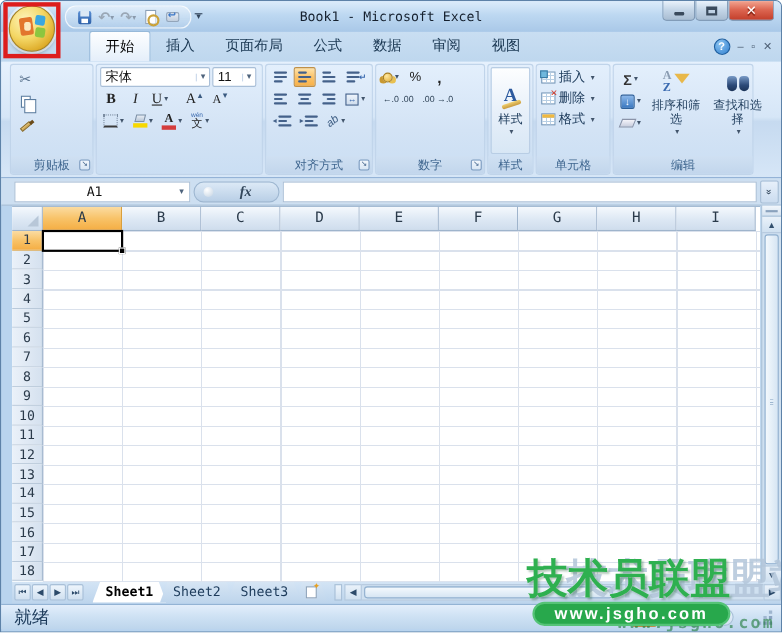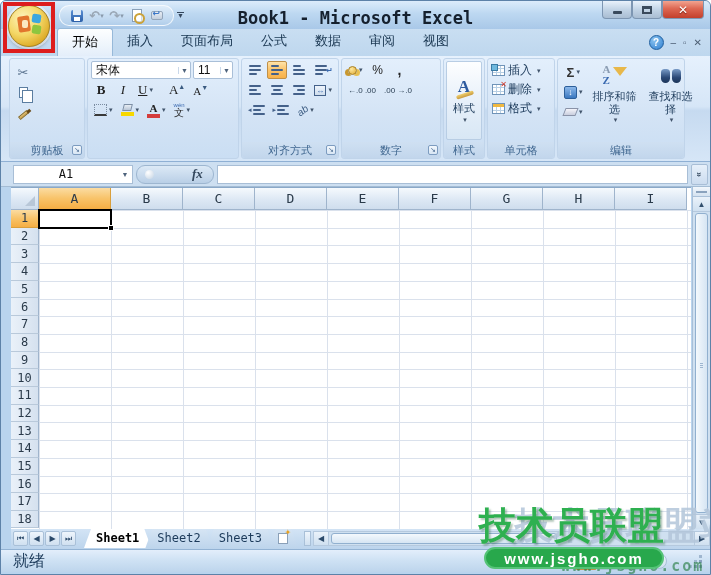--- a/index.html
+++ b/index.html
@@ -7,21 +7,21 @@
   body { font-family:"Liberation Sans","DejaVu Sans",sans-serif; }
   #win{ position:relative; width:711px; height:575px; background:#b9d4ee;
         border:1px solid #5d82a8; border-radius:6px 6px 0 0; overflow:hidden;
         font-size:12px; color:#1c3a5a;}
   .mono{ font-family:"DejaVu Sans Mono","Liberation Mono",monospace; }
 
   
   .titlebar{ position:absolute; left:0; top:0; right:0; height:28px;
     background:linear-gradient(#dcecfb,#bdd8f1 45%,#a9c8e8); }
   .title{ position:absolute; left:0; right:0; top:7px; text-align:center;
-    font-size:17px; color:#15202e;font-weight:bold; }
+    font-size:12px; color:#15202e; }
   .winbtns{ position:absolute; right:6px; top:0; display:flex; }
   .wbtn{ width:30px; height:18px; border:1px solid #7d96b2; border-top:none;
     border-radius:0 0 4px 4px; background:linear-gradient(#e9f2fb,#c2d4e6 50%,#a9bdd2);
     display:flex; align-items:center; justify-content:center; }
   .wbtn.close{ width:42px; background:linear-gradient(#f2a490,#dd6752 45%,#c33f2b); }
   .ic-min{ width:9px; height:3px; background:#3a4a5c; border-radius:1px; margin-top:6px;}
   .ic-max{ width:10px; height:8px; border:2px solid #3a4a5c; border-top-width:3px;}
   .ic-x{ color:#fff; font-weight:bold; font-size:12px; text-shadow:0 1px 1px #7a1a0a;}
 
   
@@ -192,25 +192,25 @@
   .ic-az .fun{ left:10px; top:2px; width:0; height:0; border-left:7px solid transparent; border-right:7px solid transparent;
     border-top:9px solid #e8b84a;}
   .ic-bino{ position:relative; width:24px; height:20px; margin-top:2px;}
   .ic-bino::before,.ic-bino::after{ content:""; position:absolute; top:2px; width:9px; height:14px;
     background:linear-gradient(#7a9cc8,#2c4a78 60%,#1c3458); border-radius:4px 4px 5px 5px;}
   .ic-bino::before{ left:2px;} .ic-bino::after{ right:2px;}
 
   
   .fbar{ position:absolute; left:0; top:161px; right:0; height:25px; background:#cddff1;
     display:flex; align-items:center; padding:0 2px 0 12px; gap:3px; border-bottom:1px solid #a4bcd4;}
-  .namebox{ width:120px; height:19px; background:#fff; border:1px solid #a8bed6; display:flex; align-items:center;}
+  .namebox{ width:160px; height:19px; background:#fff; border:1px solid #a8bed6; display:flex; align-items:center;}
   .namebox .nv{ flex:1; text-align:center; font-size:12px; color:#111;}
   .namebox .na{ width:14px; font-size:7px; color:#4e637c; text-align:center;}
   .fxpill{ width:78px; height:19px; border-radius:9px; background:linear-gradient(#dce9f6,#b9cfe6);
-    border:1px solid #9db6d0; display:flex; align-items:center; padding:0 8px; gap:38px;}
+    border:1px solid #9db6d0; display:flex; align-items:center; padding:0 8px; gap:24px;}
   .fxdot{ width:9px; height:9px; border-radius:50%; background:radial-gradient(circle at 35% 30%,#fff,#c2d2e2);}
   .fxlbl{ font-family:"Liberation Serif",serif; font-style:italic; font-weight:bold; font-size:13px; color:#33475c;}
   .finput{ flex:1; height:19px; background:#fff; border:1px solid #a8bed6;}
   .fchev{ width:17px; height:21px; display:flex; align-items:center; justify-content:center;
     background:linear-gradient(#e7f0fa,#cbdcef); border:1px solid #a8bed6; border-radius:2px;
     color:#33475c; font-size:9px; font-weight:bold; letter-spacing:-1px;}
   .fchev span{ transform:rotate(90deg); display:inline-block;}
 
   
   .grid{ position:absolute; left:10px; top:186px; width:680px; height:342px; background:#fff; overflow:hidden;
@@ -351,21 +351,21 @@
     <span class="qbtn">
         <i class="ic-bub"></i>
       </span>
   </div>
   <div class="qdd" style="position:absolute;left:172px;top:11px;">
       <b></b>
       <span>▼</span>
     </div>
 
   <div class="tabrow">
-    <div style="display:flex;">
+    <div style="display:flex;margin-left:24px;">
         <span class="rtab active">开始</span>
         <span class="rtab">插入</span>
         <span class="rtab">页面布局</span>
         <span class="rtab">公式</span>
         <span class="rtab">数据</span>
         <span class="rtab">审阅</span>
         <span class="rtab">视图</span>
       </div>
   </div>
   <div class="tabctl">

